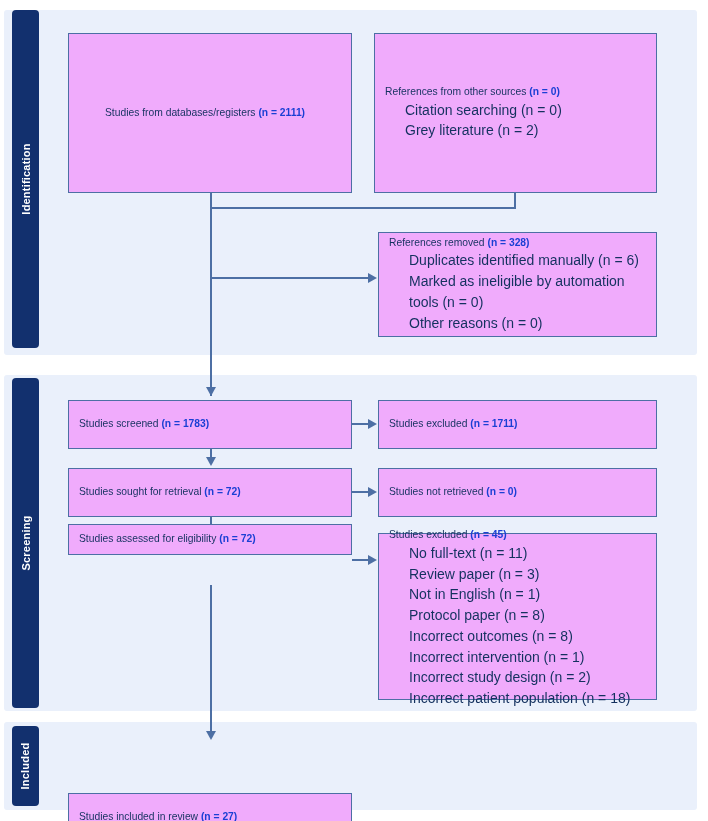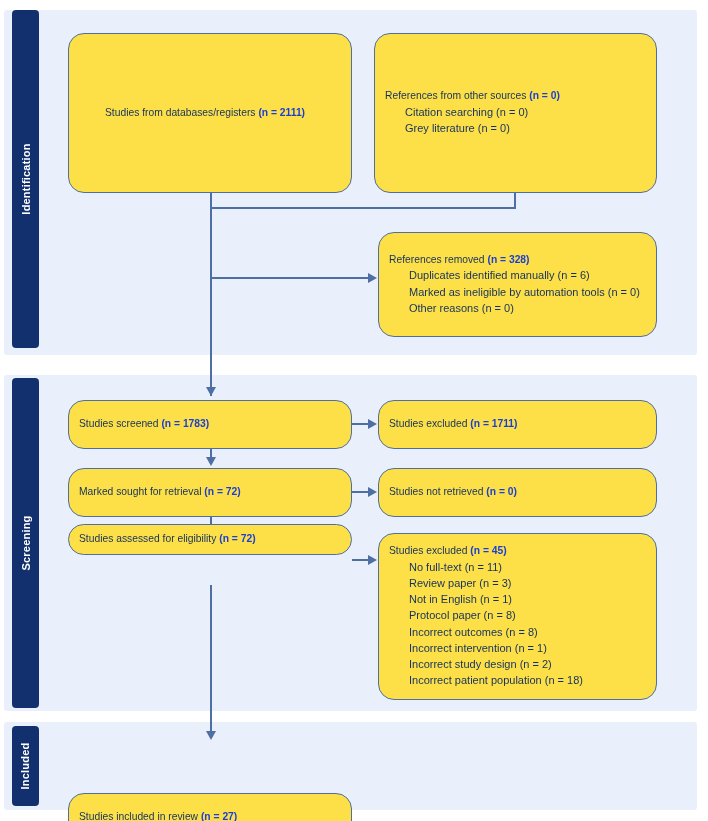--- a/index.html
+++ b/index.html
@@ -22,42 +22,42 @@
   .stage-bar .stage-text{
       color:#ffffff;font-weight:bold;font-size:11px;letter-spacing:.2px;
       white-space:nowrap;transform:rotate(-90deg);
   }
   #bar-identification{left:12px; top:10px;  width:27px; height:338px;}
   #bar-screening{     left:12px; top:378px; width:27px; height:330px;}
   #bar-included{      left:12px; top:726px; width:27px; height:80px;}
 
   
   .fbox{
-    position:absolute;background:#fde047;border:1.6px solid #4d6fa4;
-    border-radius:16px;box-sizing:border-box;
+    position:absolute;background:#f0abfc;border:1.6px solid #4d6fa4;
+    border-radius:0;box-sizing:border-box;
     display:flex;align-items:center;
     padding:6px 10px;
   }
   .fbox .btext{font-size:10.3px;line-height:1.42;color:#14315f;}
   .fbox .btext .hl{color:#1a3fd4;font-weight:bold;}
-  .sub{display:block;padding-left:20px;font-size:11px;line-height:1.48;color:#14315f;}
+  .sub{display:block;padding-left:20px;font-size:14px;line-height:1.48;color:#14315f;}
 
   
   #box-databases    {left:68px;  top:33px;  width:284px; height:160px;padding-left:36px;}
   #box-other-sources{left:374px; top:33px;  width:283px; height:160px;}
   #box-removed      {left:378px; top:232px; width:279px; height:105px;}
 
   
   #box-screened     {left:68px;  top:400px; width:284px; height:49px;}
   #box-excluded1    {left:378px; top:400px; width:279px; height:49px;}
   #box-sought       {left:68px;  top:468px; width:284px; height:49px;}
   #box-notretrieved {left:378px; top:468px; width:279px; height:49px;}
   #box-eligibility  {left:68px;  top:524px; width:284px; height:31px;}
   #box-excluded2    {left:378px; top:533px; width:279px; height:167px;
-                     align-items:flex-start;padding-top:10px;}
+                     align-items:center;padding-top:10px;}
 
   
   #box-included     {left:68px;  top:745px; width:284px; height:49px;margin-top:48px;}
 
   
   .ln{position:absolute;background:#4d6fa4;}
   .vl{width:2px;}
   .hl-line{height:2px;}
   .arrowhead{position:absolute;width:0;height:0;}
   .ah-down{border-left:5px solid transparent;border-right:5px solid transparent;
@@ -115,21 +115,21 @@
   <div class="arrowhead ah-down" style="left:206px;top:731px;"></div>
 
   <div class="fbox" id="box-databases">
     <div class="btext"><span>Studies from databases/registers </span><span class="hl">(n = 2111)</span></div>
   </div>
 
   <div class="fbox" id="box-other-sources">
     <div class="btext">
       <span>References from other sources </span><span class="hl">(n = 0)</span>
       <span class="sub">Citation searching (n = 0)</span>
-      <span class="sub">Grey literature (n = 0)</span>
+      <span class="sub">Grey literature (n = 2)</span>
     </div>
   </div>
 
   <div class="fbox" id="box-removed">
     <div class="btext">
       <span>References removed </span><span class="hl">(n = 328)</span>
       <span class="sub">Duplicates identified manually (n = 6)</span>
       <span class="sub">Marked as ineligible by automation tools (n = 0)</span>
       <span class="sub">Other reasons (n = 0)</span>
     </div>
@@ -137,21 +137,21 @@
 
   <div class="fbox" id="box-screened">
     <div class="btext"><span>Studies screened </span><span class="hl">(n = 1783)</span></div>
   </div>
 
   <div class="fbox" id="box-excluded1">
     <div class="btext"><span>Studies excluded </span><span class="hl">(n = 1711)</span></div>
   </div>
 
   <div class="fbox" id="box-sought">
-    <div class="btext"><span>Marked sought for retrieval </span><span class="hl">(n = 72)</span></div>
+    <div class="btext"><span>Studies sought for retrieval </span><span class="hl">(n = 72)</span></div>
   </div>
 
   <div class="fbox" id="box-notretrieved">
     <div class="btext"><span>Studies not retrieved </span><span class="hl">(n = 0)</span></div>
   </div>
 
   <div class="fbox" id="box-eligibility">
     <div class="btext"><span>Studies assessed for eligibility </span><span class="hl">(n = 72)</span></div>
   </div>
 

